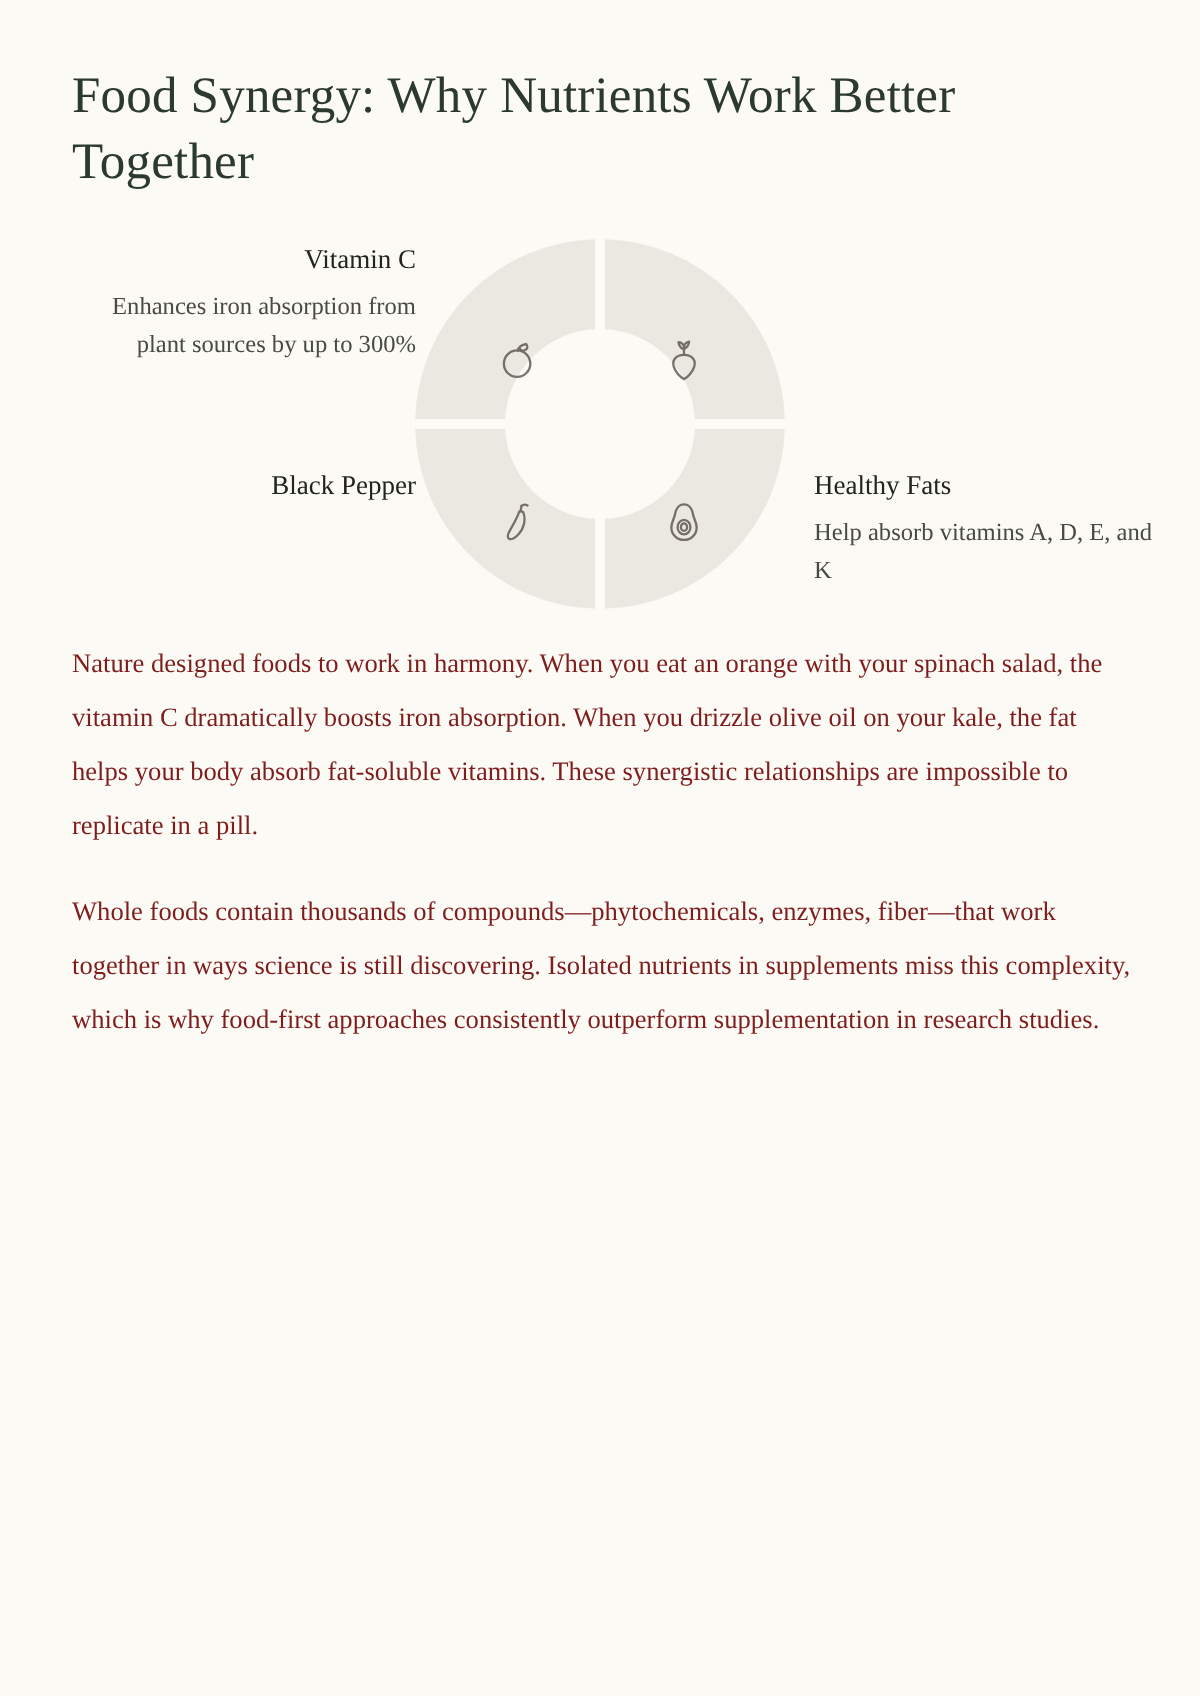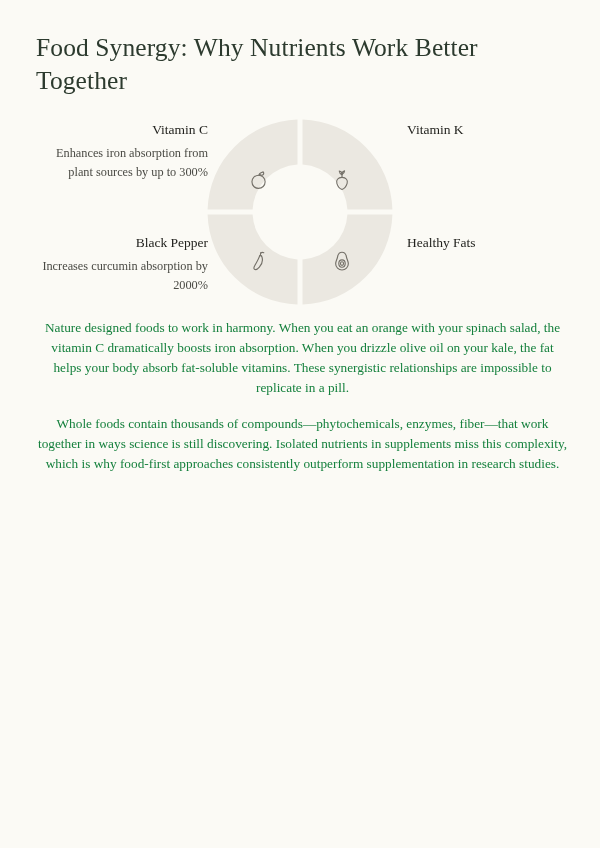--- a/index.html
+++ b/index.html
@@ -96,43 +96,42 @@
   
   .body-copy {
     position: absolute;
     left: 36px;
     top: 318px;
     width: 533px;
   }
   .body-copy p {
     font-family: "Liberation Serif", "DejaVu Serif", serif;
     font-size: 13.3px;
-    line-height: 20px;
-    color: #15803d;
-    text-align: center;
+    line-height: 27px;
+    color: #7f1d1d;
+    text-align: left;
   }
   .body-copy p + p { margin-top: 16px; }
 </style>
 </head>
 <body>
 
 <div class="page">
 
   <h1 class="title">Food Synergy: Why Nutrients Work Better Together</h1>
 
   <div class="synergy">
 
     <div class="col-left slot-top">
       <div class="item-title">Vitamin C</div>
       <div class="item-desc">Enhances iron absorption from plant sources by up to 300%</div>
     </div>
 
     <div class="col-left slot-bottom">
       <div class="item-title">Black Pepper</div>
-      <div class="item-desc">Increases curcumin absorption by 2000%</div>
     </div>
 
     <div class="donut">
       <svg viewBox="0 0 186 186" xmlns="http://www.w3.org/2000/svg" aria-hidden="true">
         <g fill="#ebe8e1">
 
           <path d="M 90.5 0.6 A 92.4 92.4 0 0 0 0.6 90.5 L 45.6 90.5 A 47.4 47.4 0 0 1 90.5 45.6 Z"></path>
 
           <path d="M 95.5 0.6 A 92.4 92.4 0 0 1 185.4 90.5 L 140.4 90.5 A 47.4 47.4 0 0 0 95.5 45.6 Z"></path>
 
@@ -171,25 +170,25 @@
       <span class="quad-icon icon-br">
         <svg viewBox="0 0 24 24" fill="none" stroke="#5a564e" stroke-width="1.25" stroke-linecap="round" stroke-linejoin="round">
           <path d="M12 2.4 C 9.4 2.4 7.6 4.8 7.1 7.8 C 6.7 10.2 5.1 12.2 5.1 15.0 C 5.1 18.9 8.2 21.8 12 21.8 C 15.8 21.8 18.9 18.9 18.9 15.0 C 18.9 12.2 17.3 10.2 16.9 7.8 C 16.4 4.8 14.6 2.4 12 2.4 Z"></path>
           <ellipse cx="12" cy="14.8" rx="3.5" ry="4.0"></ellipse>
           <ellipse cx="12" cy="14.8" rx="1.7" ry="2.0"></ellipse>
         </svg>
       </span>
     </div>
 
     <div class="col-right slot-top">
-      <div class="item-title">Vitamin K</div>
     </div>
 
     <div class="col-right slot-bottom">
       <div class="item-title">Healthy Fats</div>
+      <div class="item-desc">Help absorb vitamins A, D, E, and K</div>
     </div>
 
   </div>
 
   <div class="body-copy">
     <p>Nature designed foods to work in harmony. When you eat an orange with your spinach salad, the vitamin C dramatically boosts iron absorption. When you drizzle olive oil on your kale, the fat helps your body absorb fat-soluble vitamins. These synergistic relationships are impossible to replicate in a pill.</p>
     <p>Whole foods contain thousands of compounds—phytochemicals, enzymes, fiber—that work together in ways science is still discovering. Isolated nutrients in supplements miss this complexity, which is why food-first approaches consistently outperform supplementation in research studies.</p>
   </div>
 
 </div>

